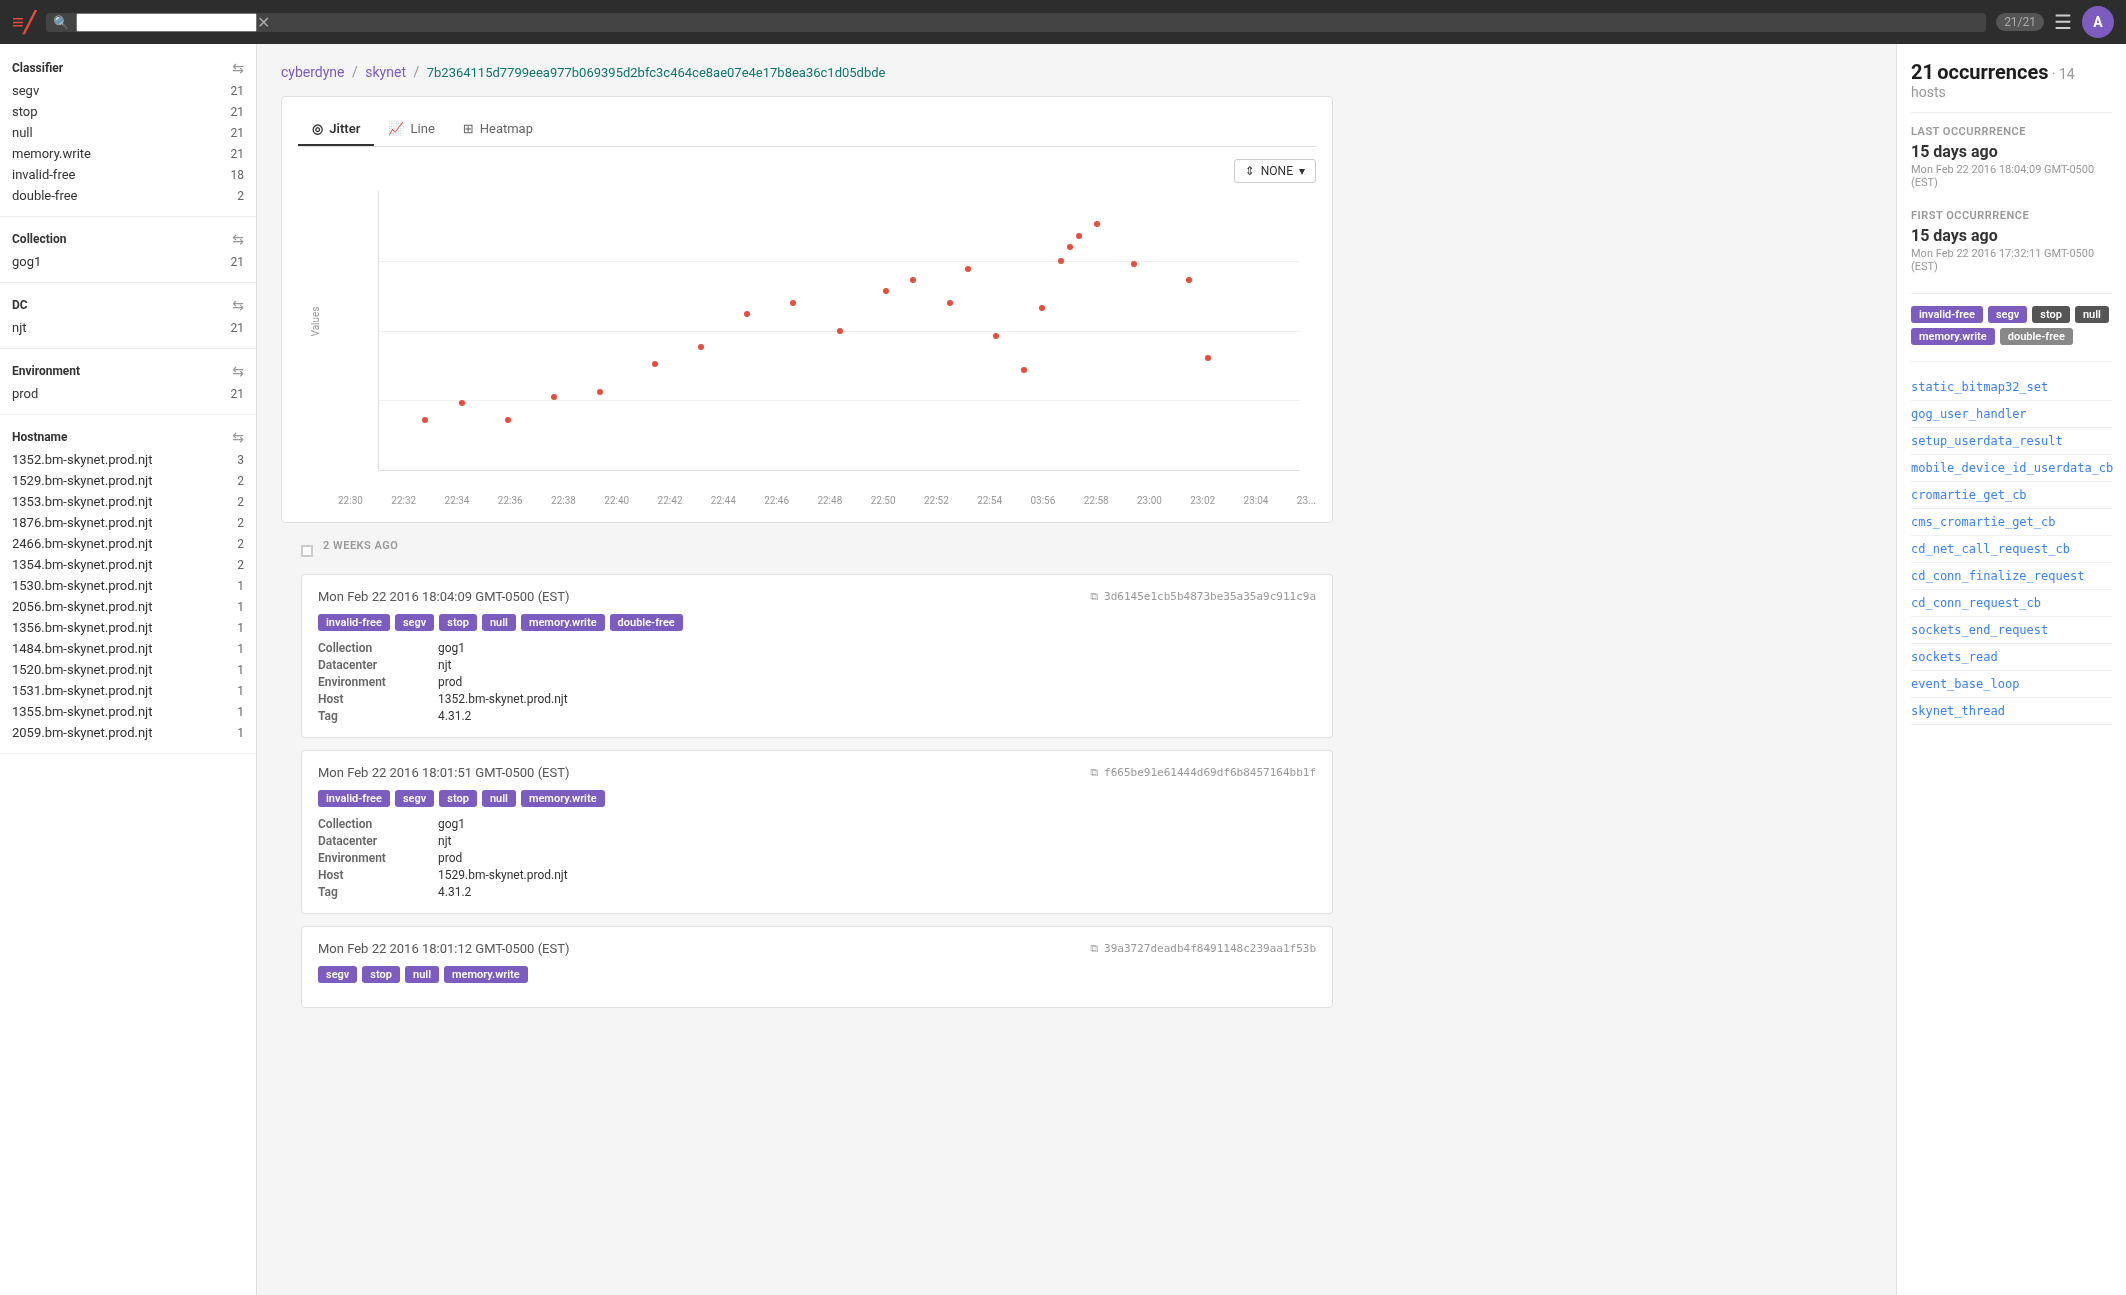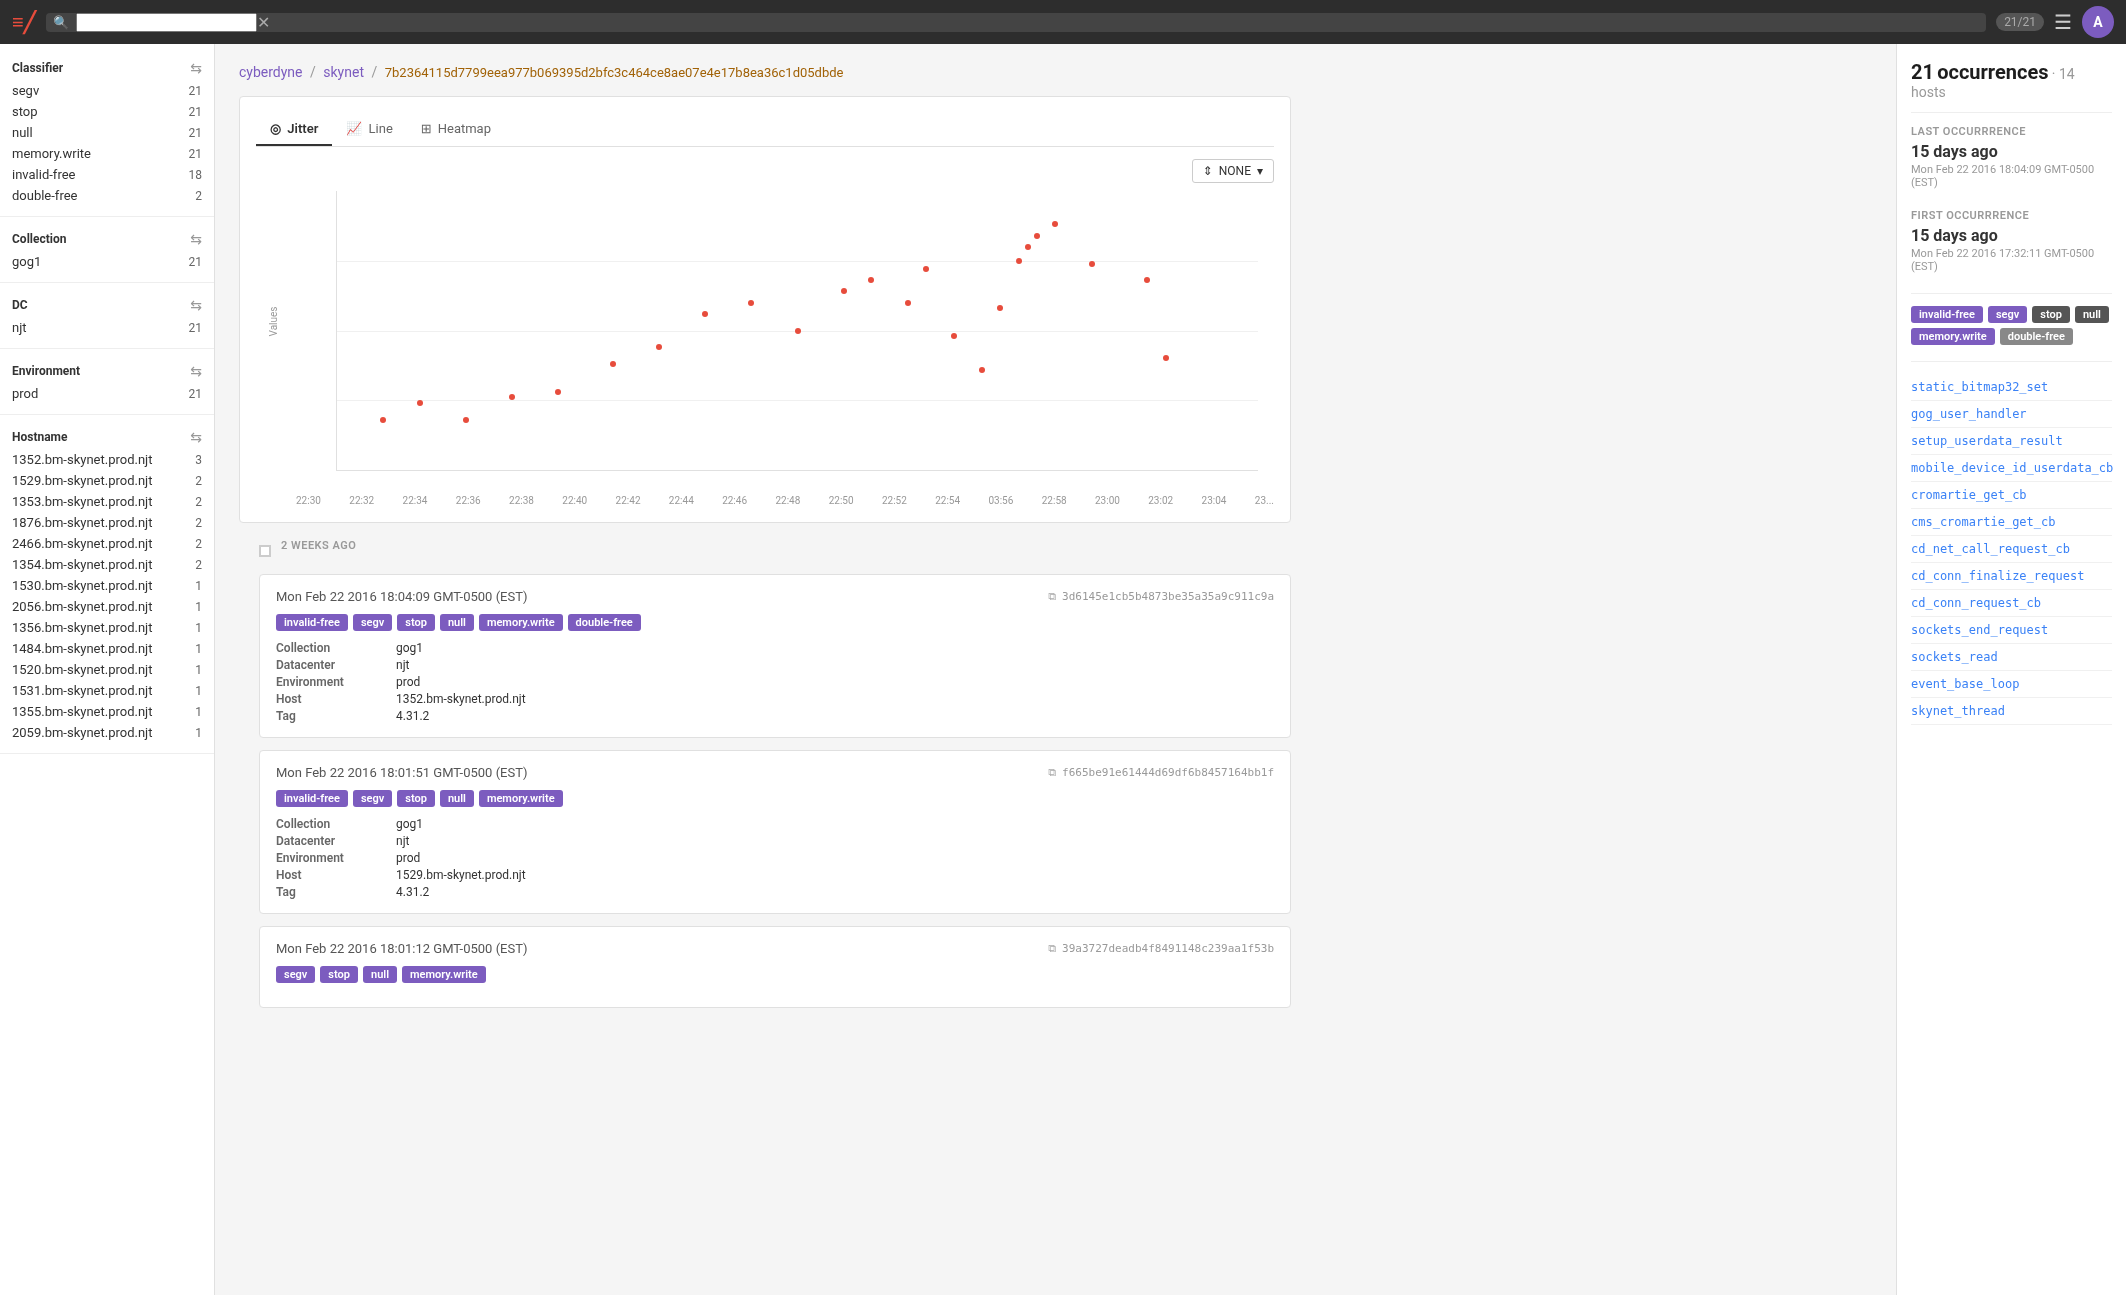--- a/index.html
+++ b/index.html
@@ -10,38 +10,38 @@
     .topnav-logo { color: #e74c3c; font-size: 20px; font-weight: bold; }
     .topnav-clear { color: #aaa; cursor: pointer; font-size: 16px; }
     .topnav-count { color: #aaa; font-size: 12px; background: #555; border-radius: 10px; padding: 2px 8px; }
     .topnav-menu { color: #ccc; font-size: 20px; cursor: pointer; margin-left: auto; }
     .topnav-avatar { width: 32px; height: 32px; border-radius: 50%; background: #7c5cbf; color: #fff; display: flex; align-items: center; justify-content: center; font-weight: bold; font-size: 14px; cursor: pointer; }
 
     
     .main-layout { display: flex; flex: 1; overflow: hidden; }
 
     
-    .sidebar { width: 215px; background: #fff; border-right: 1px solid #e0e0e0; overflow-y: auto; padding: 8px 0; flex-shrink: 0; }
+    .sidebar { width: 257px; background: #fff; border-right: 1px solid #e0e0e0; overflow-y: auto; padding: 8px 0; flex-shrink: 0; }
     .sidebar-section { padding: 8px 12px 4px; }
     .sidebar-section-header { display: flex; justify-content: space-between; align-items: center; margin-bottom: 4px; }
     .sidebar-section-title { font-weight: 700; font-size: 12px; color: #333; text-transform: none; }
     .sidebar-section-icon { color: #999; cursor: pointer; font-size: 14px; }
     .sidebar-item { display: flex; justify-content: space-between; align-items: center; padding: 3px 0; font-size: 13px; color: #333; cursor: pointer; }
     .sidebar-item-count { color: #666; font-size: 12px; }
     .sidebar-divider { height: 1px; background: #eee; margin: 6px 0; }
 
     
     .center { flex: 1; overflow-y: auto; background: #f5f5f5; }
     .center-inner { padding: 20px 24px; max-width: 1100px; }
 
     
     .breadcrumb { font-size: 14px; margin-bottom: 16px; }
     .breadcrumb a { color: #7c5cbf; text-decoration: none; }
     .breadcrumb-sep { color: #999; margin: 0 4px; }
-    .breadcrumb-id { color: #a16207; font-size: 13px; }
+    .breadcrumb-id { color: #0f766e; font-size: 13px; }
 
     
     .chart-card { background: #fff; border-radius: 4px; border: 1px solid #e0e0e0; padding: 16px; margin-bottom: 16px; }
     .chart-tabs { display: flex; align-items: center; gap: 0; margin-bottom: 12px; border-bottom: 1px solid #e0e0e0; }
     .chart-tab { padding: 8px 14px; font-size: 13px; color: #666; cursor: pointer; border-bottom: 2px solid transparent; display: flex; align-items: center; gap: 6px; }
     .chart-tab.active { color: #333; border-bottom: 2px solid #333; font-weight: 600; }
     .chart-controls { display: flex; justify-content: flex-end; margin-bottom: 8px; }
     .chart-select { border: 1px solid #ccc; background: #fff; padding: 4px 10px; font-size: 12px; border-radius: 3px; cursor: pointer; display: flex; align-items: center; gap: 6px; }
 
     

